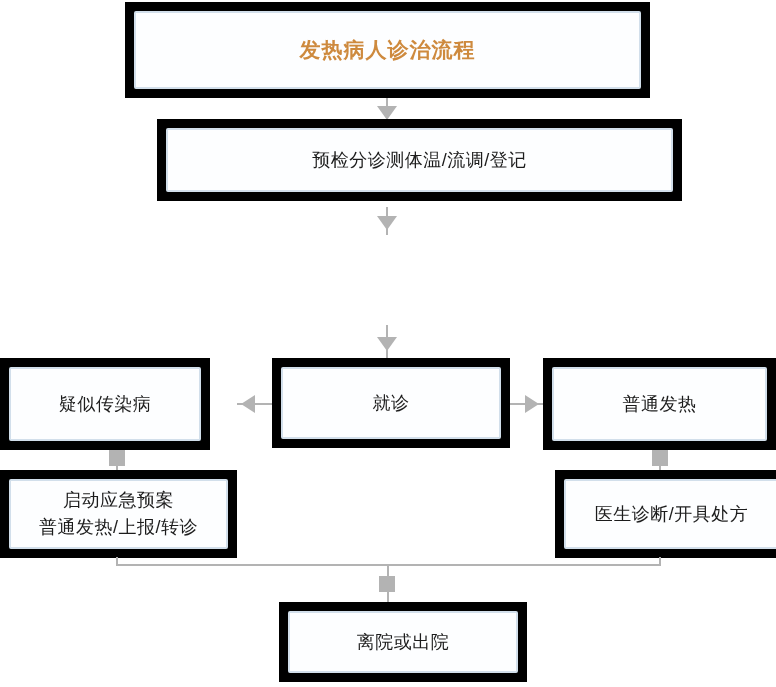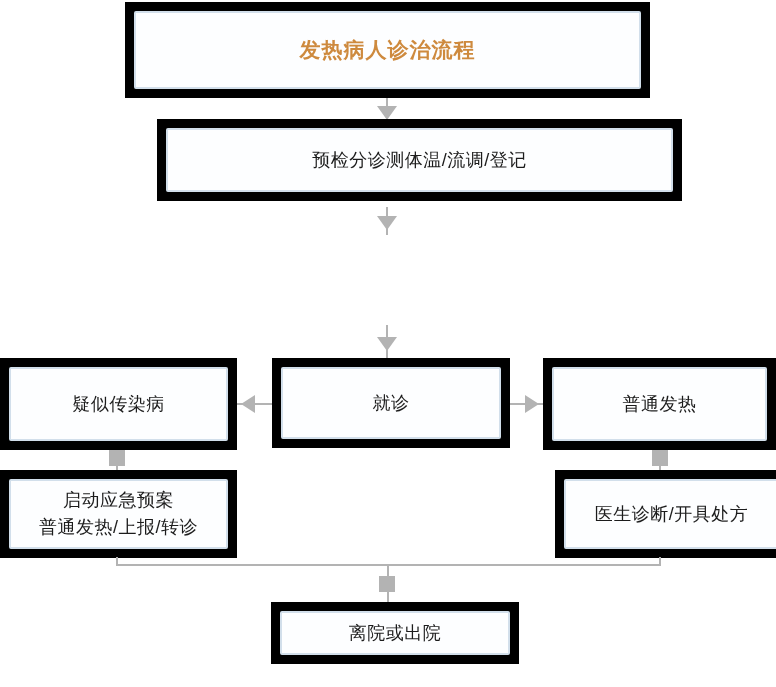--- a/index.html
+++ b/index.html
@@ -107,21 +107,21 @@
     <div class="vline"></div>
     <div class="head-down" style="top:9px;"></div>
   </div>
 
 
   <div class="varrow" style="left:377px; top:325px; height:33px;">
     <div class="vline"></div>
     <div class="head-down" style="top:12px;"></div>
   </div>
 
-  <div class="node" style="left:0px; top:358px; width:237px; height:92px;">
+  <div class="node" style="left:0px; top:358px; width:210px; height:92px;">
     <div class="inner">
       <span class="label">疑似传染病</span>
     </div>
   </div>
 
   <div class="node" style="left:272px; top:358px; width:238px; height:90px;">
     <div class="inner">
       <span class="label">就诊</span>
     </div>
   </div>
@@ -161,19 +161,19 @@
     </div>
   </div>
 
   <div class="cline" style="left:116px; top:557px; width:2px; height:9px;"></div>
   <div class="cline" style="left:659px; top:557px; width:2px; height:9px;"></div>
   <div class="cline" style="left:116px; top:564px; width:545px; height:2px;"></div>
   <div class="cline" style="left:387px; top:564px; width:2px; height:14px;"></div>
   <div class="sq" style="left:379px; top:576px;"></div>
   <div class="cline" style="left:387px; top:590px; width:2px; height:14px;"></div>
 
-  <div class="node" style="left:271px; top:602px; width:248px; height:62px;">
+  <div class="node" style="left:279px; top:602px; width:248px; height:80px;">
     <div class="inner">
       <span class="label">离院或出院</span>
     </div>
   </div>
 
 </div>
 
 </body></html>

